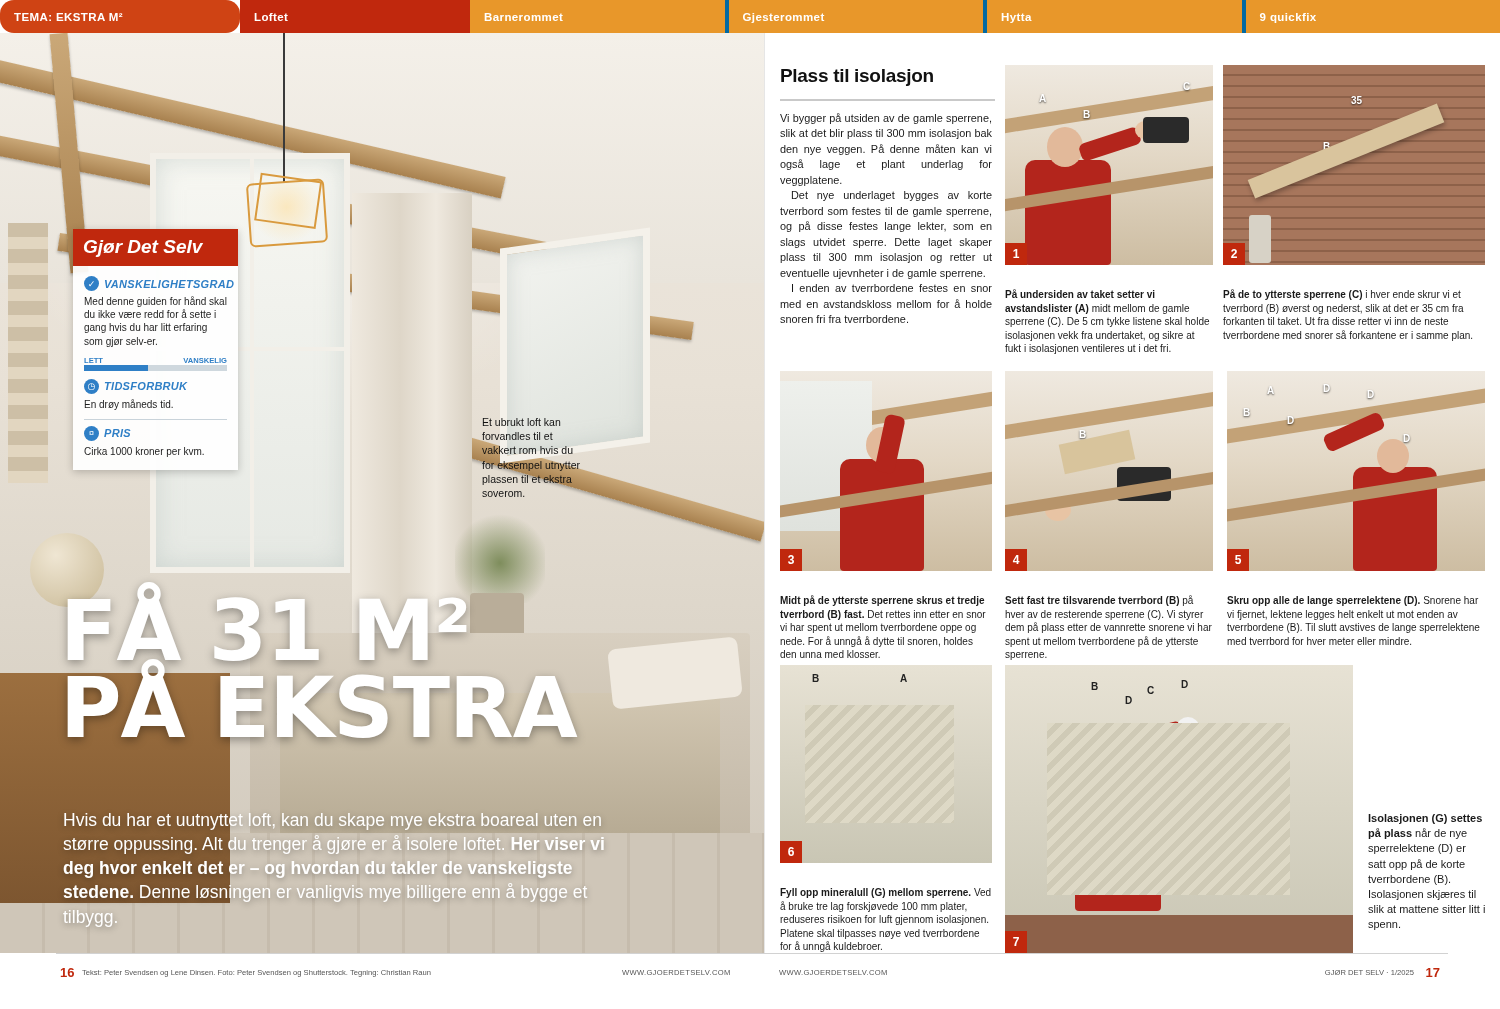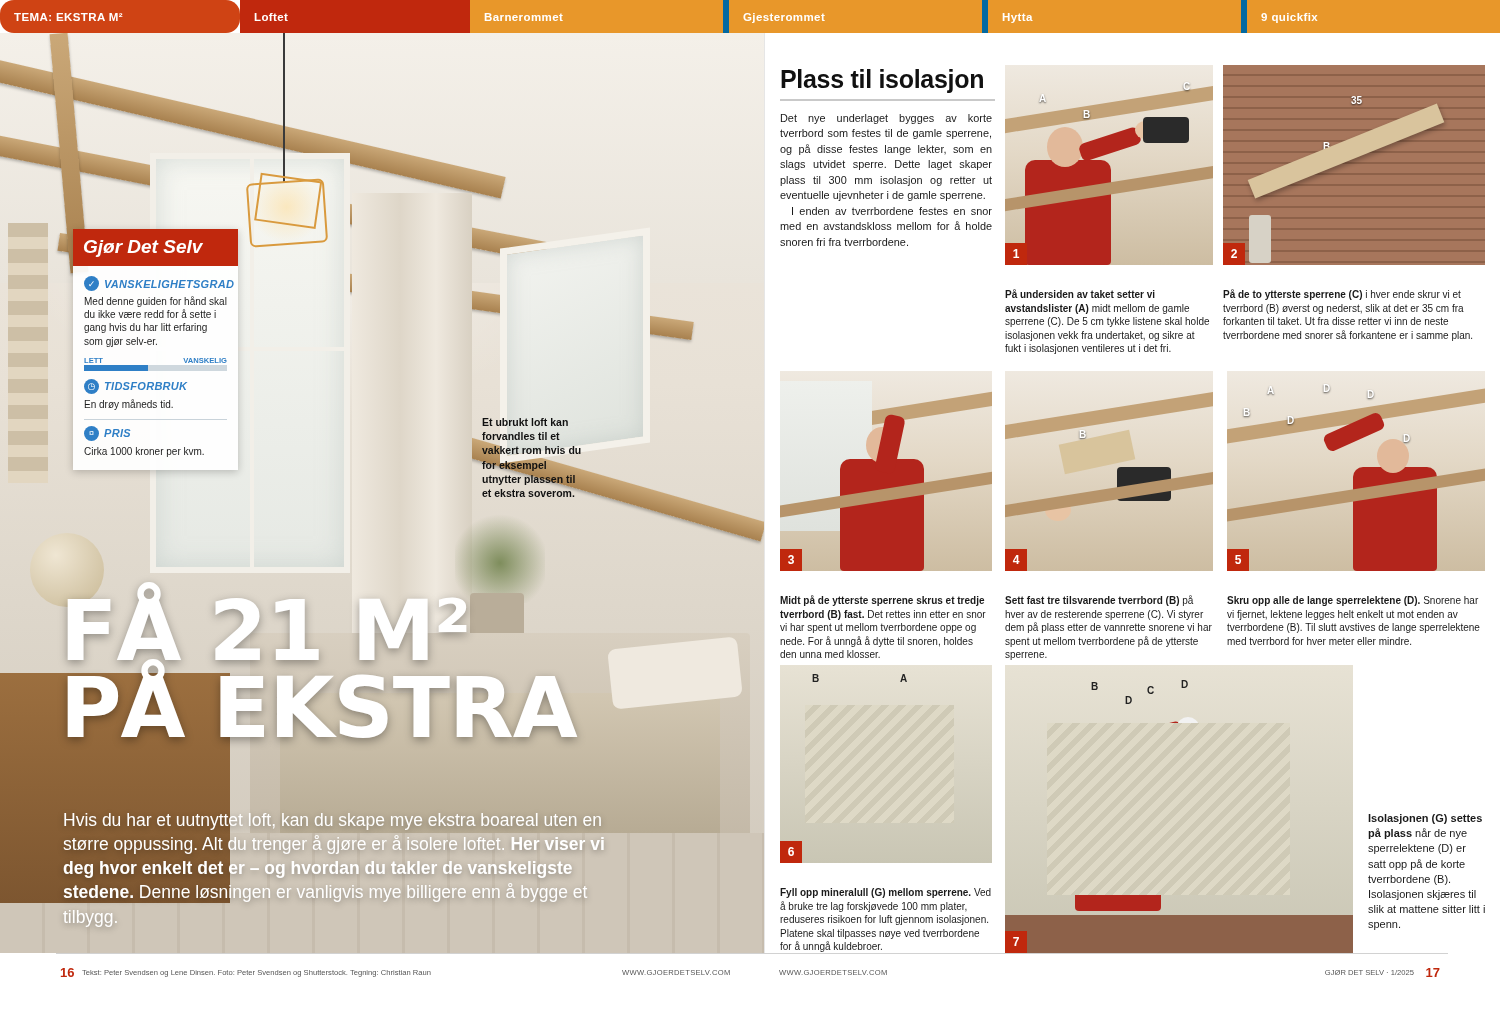--- a/index.html
+++ b/index.html
@@ -18,21 +18,21 @@
     display:flex;align-items:stretch;
   }
   .tab{
     display:flex;align-items:center;
     font-size:11.5px;font-weight:bold;letter-spacing:.4px;
     color:#ffffff;padding:0 14px;white-space:nowrap;
   }
   .tab.theme{background:#cf4314;width:240px;box-sizing:border-box;border-radius:14px;}
   .tab.active{background:#c0280d;width:230px;box-sizing:border-box;}
   .tab.plain{background:#e8972a;flex:1;}
-  .tab.plain + .tab.plain{border-left:6px solid #0369a1;}
+  .tab.plain + .tab.plain{border-left:4px solid #0369a1;}
 
   
   .leftpage{position:absolute;left:0;top:33px;width:765px;height:920px;overflow:hidden;background:#d9d3ca;}
   .photo-room{
     position:absolute;inset:0;
     background:
       radial-gradient(ellipse 420px 300px at 300px 180px, rgba(255,255,255,.55), rgba(255,255,255,0) 70%),
       linear-gradient(180deg,#efe9e1 0%,#e8e1d6 38%,#ded7cb 62%,#cfc7ba 100%);
   }
   
@@ -112,28 +112,28 @@
   }
   .headline .l2{display:block;}
   .deck{
     position:absolute;left:63px;top:775px;width:560px;
     color:#ffffff;font-size:17.5px;line-height:1.38;
     text-shadow:0 2px 6px rgba(0,0,0,.35);
   }
   .deck b{font-weight:bold;}
   .caption-left{
     position:absolute;left:482px;top:382px;width:105px;
-    font-size:10.5px;font-weight:bold;line-height:1.35;color:#111;
+    font-size:10.5px;font-weight:normal;line-height:1.35;color:#111;
   }
 
   
   .rightpage{position:absolute;left:765px;top:33px;width:735px;height:920px;background:#fff;}
   .sec-title{
     position:absolute;left:15px;top:32px;width:215px;
-    font-size:25px;font-weight:bold;color:#111;letter-spacing:-.3px;
+    font-size:19px;font-weight:bold;color:#111;letter-spacing:-.3px;
   }
   .sec-rule{position:absolute;left:15px;top:66px;width:215px;height:2px;background:#c9c9c9;}
   .introcol{
     position:absolute;left:15px;top:78px;width:212px;
     font-size:10.9px;line-height:1.42;color:#1a1a1a;text-align:justify;
   }
   .introcol p{margin:0;}
   .introcol p + p{text-indent:11px;}
 
   .step{position:absolute;}
@@ -253,36 +253,37 @@
           <span class="ib-badge">¤</span>
           <span class="ib-title">PRIS</span>
         </div>
         <div class="ib-text" style="margin-bottom:0">Cirka 1000 kroner per kvm.</div>
       </div>
     </div>
 
     <div class="caption-left">Et ubrukt loft kan forvandles til et vakkert rom hvis du for eksempel utnytter plassen til et ekstra soverom.</div>
 
     <div class="headline">
-      <span>FÅ 21 M²</span>
+      <span>FÅ 31 M²</span>
       <span class="l2">PÅ EKSTRA</span>
     </div>
 
     <div class="deck">
       <span>Hvis du har et uutnyttet loft, kan du skape mye ekstra boareal uten en større oppussing. Alt du trenger å gjøre er å isolere loftet. </span><b>Her viser vi deg hvor enkelt det er – og hvordan du takler de vanskeligste stedene.</b><span> Denne løsningen er vanligvis mye billigere enn å bygge et tilbygg.</span>
     </div>
   </div>
 
   <div class="gutter"></div>
 
   <div class="rightpage">
 
     <div class="sec-title">Plass til isolasjon</div>
     <div class="sec-rule"></div>
     <div class="introcol">
+      <p>Vi bygger på utsiden av de gamle sperrene, slik at det blir plass til 300 mm isolasjon bak den nye veggen. På denne måten kan vi også lage et plant underlag for veggplatene.</p>
       <p>Det nye underlaget bygges av korte tverrbord som festes til de gamle sperrene, og på disse festes lange lekter, som en slags utvidet sperre. Dette laget skaper plass til 300 mm isolasjon og retter ut eventuelle ujevnheter i de gamle sperrene.</p>
       <p>I enden av tverrbordene festes en snor med en avstandskloss mellom for å holde snoren fri fra tverrbordene.</p>
     </div>
 
     <div class="step" style="left:240px;top:32px;width:208px;">
       <div class="ph wood" style="height:200px;">
         <div class="lbl" style="left:34px;top:28px;">A</div>
         <div class="lbl" style="left:78px;top:44px;">B</div>
         <div class="lbl" style="left:178px;top:16px;">C</div>
         <div class="lbl" style="left:100px;top:72px;">C</div>

